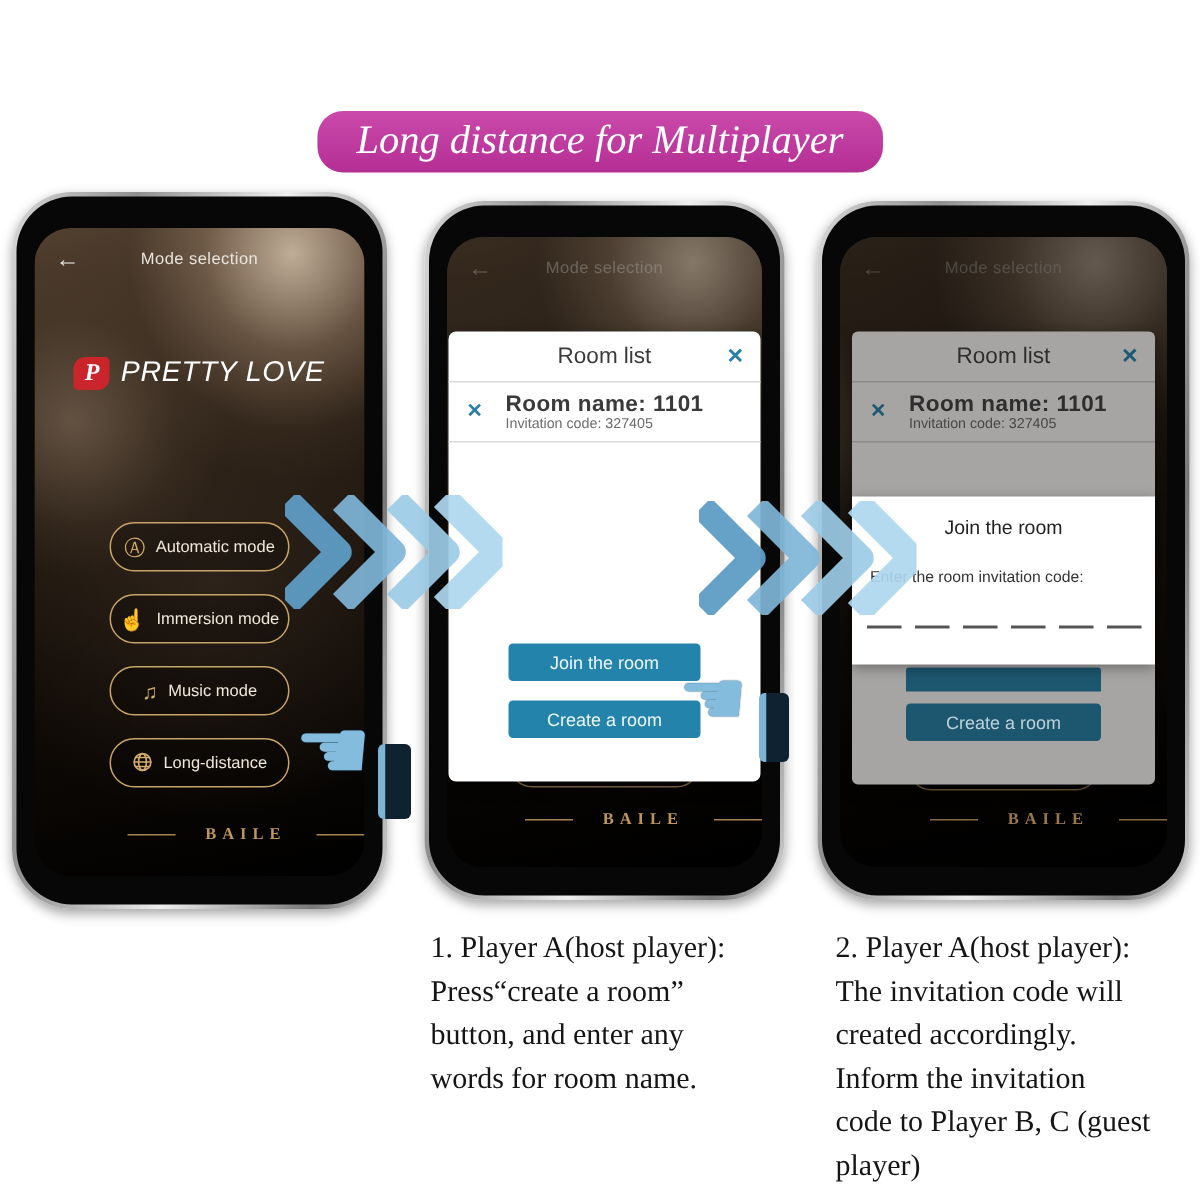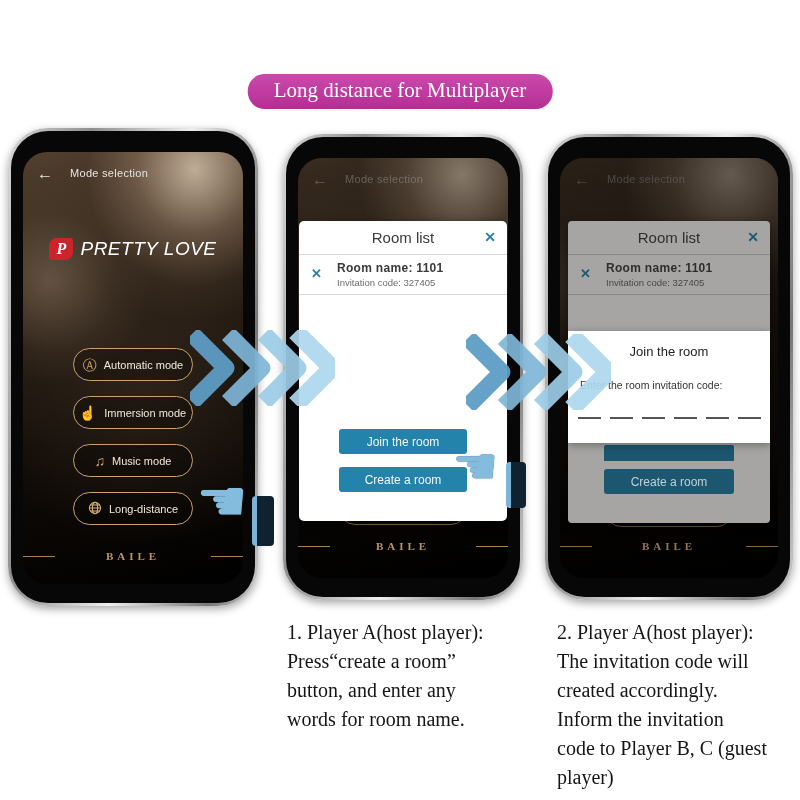--- a/index.html
+++ b/index.html
@@ -3,22 +3,22 @@
 <meta charset="utf-8">
 <style>
   * { margin:0; padding:0; box-sizing:border-box; }
   html,body { background:#fff; }
   .stage { position:relative; width:800px; height:800px; background:#fff; overflow:hidden;
            font-family:"Liberation Sans", sans-serif; }
 
   
   .banner { position:absolute; left:50%; top:74px; transform:translateX(-50%);
     background:linear-gradient(180deg,#ca4aab,#b42e94); color:#fff;
-    font-family:"Liberation Serif", serif; font-size:21px; padding:4px 26px 6px;
-    border-radius:17px; white-space:nowrap; }
+    font-family:"Liberation Serif", serif; font-size:27px; padding:4px 26px 6px;
+    border-radius:17px; white-space:nowrap;font-style:italic; }
 
   
   .phone { position:absolute; border-radius:40px; padding:3px;
     background:linear-gradient(100deg,#d8d8d8,#8f8f8f 25%,#eeeeee 55%,#777 85%,#cfcfcf);
     box-shadow:0 3px 8px rgba(0,0,0,.35); }
   .p1 { left:8px;  top:128px; width:250px; height:478px; }
   .p2 { left:283px; top:134px; width:240px; height:466px; }
   .p3 { left:545px; top:134px; width:248px; height:466px; }
   .body { position:relative; width:100%; height:100%; background:#070707; border-radius:37px; }
   .screen { position:absolute; left:12px; right:12px; top:21px; bottom:19px;
@@ -28,25 +28,25 @@
       radial-gradient(95% 52% at 78% 4%, rgba(205,185,163,.9) 0%, rgba(135,112,90,.6) 28%, rgba(70,55,42,.28) 52%, rgba(0,0,0,0) 68%),
       radial-gradient(75% 38% at 12% 30%, rgba(150,128,106,.5) 0%, rgba(90,72,56,.22) 42%, rgba(0,0,0,0) 62%),
       radial-gradient(130% 60% at 55% 55%, rgba(80,64,50,.38) 0%, rgba(0,0,0,0) 60%),
       linear-gradient(168deg,#52402f 0%,#2a1f15 32%,#120c07 62%,#000 100%); }
   .scrim2 { position:absolute; inset:0; background:rgba(0,0,0,.30); }
   .scrim3 { position:absolute; inset:0; background:rgba(0,0,0,.48); }
 
   
   .ph-header { position:absolute; top:12px; left:0; right:0; height:22px; color:#e8e4df; }
   .ph-header .back { position:absolute; left:14px; top:0; font-size:16px; line-height:20px; }
-  .ph-header .ph-title { position:absolute; left:0; right:0; top:3px; text-align:left;
-    font-size:11px; letter-spacing:.3px;margin-left:47px; }
+  .ph-header .ph-title { position:absolute; left:0; right:0; top:3px; text-align:center;
+    font-size:11px; letter-spacing:.3px; }
   .dimmed { opacity:.45; }
-  .baile { position:absolute; left:0; right:0; display:flex; align-items:center; justify-content:space-between;
-    gap:10px; color:#bd965f; font-family:"Liberation Serif", serif; font-weight:bold;
+  .baile { position:absolute; left:0; right:0; display:flex; align-items:center; justify-content:flex-end;
+    gap:20px; color:#bd965f; font-family:"Liberation Serif", serif; font-weight:bold;
     font-size:11px; letter-spacing:4px; }
   .baile .dash { width:32px; border-top:1.6px solid #a9834f; }
   .remote-pill { position:absolute; left:50%; transform:translateX(-50%); width:128px; height:32px;
     border:1.2px solid #8a6f45; border-radius:16px; display:flex; align-items:center;
     justify-content:center; gap:6px; color:#c3ad85; font-size:10.5px; }
   .remote-pill .mini-ic { width:11px; height:11px; border:1.2px solid #a98c58; border-radius:3px; }
 
   
   .logo-row { position:absolute; top:86px; left:0; right:0; display:flex; align-items:center;
     justify-content:center; gap:7px; }
@@ -66,21 +66,21 @@
   
   .card { position:absolute; left:1px; right:1px; top:63px; height:300px; background:#fff;
     border-radius:5px; box-shadow:0 3px 10px rgba(0,0,0,.45); }
   .card-title-row { position:absolute; top:0; left:0; right:0; height:34px;
     border-bottom:1px solid #d8d8d8; }
   .card-title { position:absolute; left:0; right:0; top:8px; text-align:center; color:#3a3a3a;
     font-size:15px; }
   .card-close { position:absolute; right:11px; top:8px; color:#2b7fa8; font-size:14px; font-weight:bold; }
   .room-row { position:absolute; top:34px; left:0; right:0; height:40px; border-bottom:1px solid #d8d8d8; }
   .room-x { position:absolute; left:12px; top:11px; color:#2b7fa8; font-size:13px; font-weight:bold; }
-  .room-name { position:absolute; left:38px; top:6px; color:#3a3a3a; font-size:12px; font-weight:bold;
+  .room-name { position:absolute; left:38px; top:6px; color:#3a3a3a; font-size:15px; font-weight:bold;
     letter-spacing:.3px; }
   .room-code { position:absolute; left:38px; top:22px; color:#6b6b6b; font-size:9.5px; }
   .teal-btn { position:absolute; left:50%; transform:translateX(-50%); width:128px; height:25px;
     background:#2383aa; color:#eef6fa; font-size:12px; border-radius:3px; border:none;
     display:flex; align-items:center; justify-content:center; }
   .btn-join { top:208px; } .btn-create { top:246px; }
 
   
   .card3 { position:absolute; left:8px; right:8px; top:63px; height:302px; background:#a7a5a4;
     border-radius:4px; }

